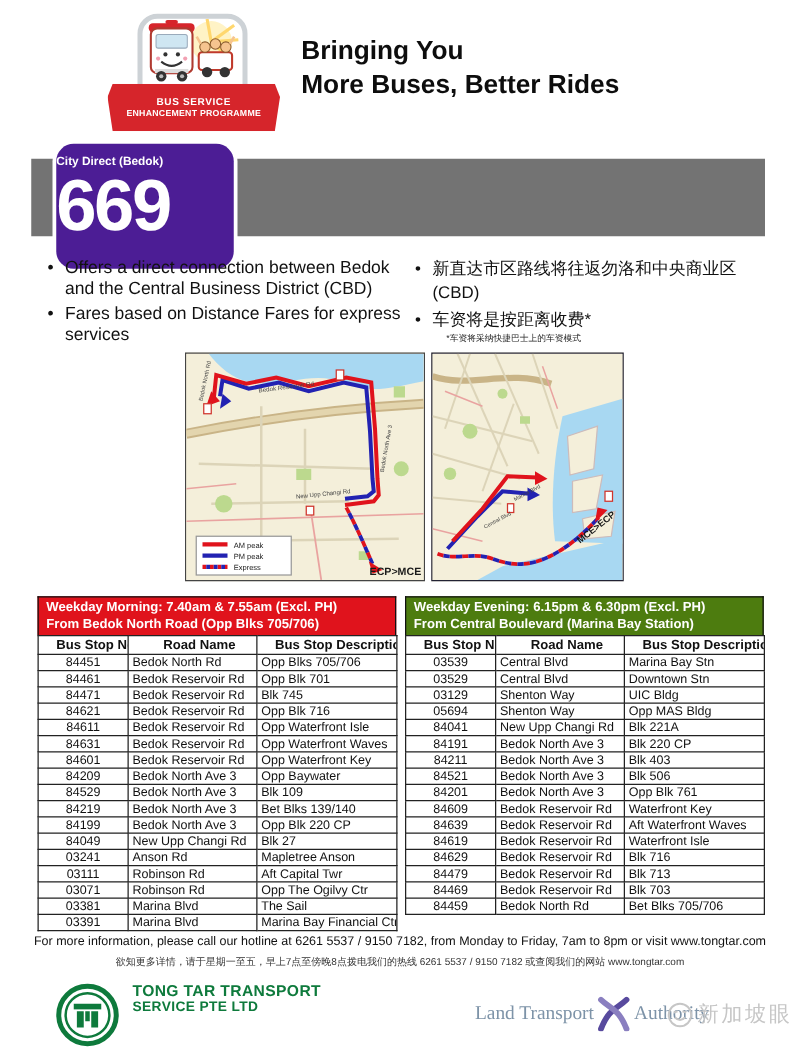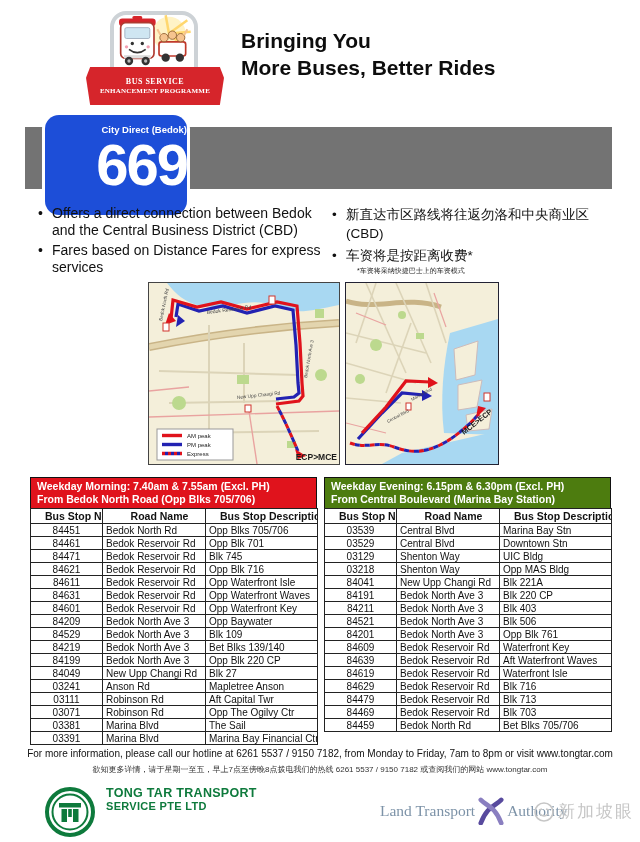--- a/index.html
+++ b/index.html
@@ -6,29 +6,29 @@
   #poster{position:relative;width:640px;height:842px;background:#ffffff;overflow:hidden;
           font-family:"Liberation Sans","DejaVu Sans",sans-serif;color:#111;}
 
   
   #badge{position:absolute;left:110px;top:11px;width:88px;height:86px;background:#fff;
          border:4px solid #cdd2d6;border-radius:16px;box-sizing:border-box;}
   #badge svg{position:absolute;left:0;top:0;}
   #ribbon{position:absolute;left:-28px;top:52px;width:138px;height:38px;background:#d6252b;
           clip-path:polygon(3% 0,97% 0,100% 28%,97% 100%,3% 100%,0 28%);
           display:flex;flex-direction:column;justify-content:center;align-items:center;
-          color:#fff;text-align:center;border-radius:4px;font-family:Liberation Serif, serif;}
+          color:#fff;text-align:center;border-radius:4px;}
   #ribbon .r1{font-size:8px;font-weight:bold;letter-spacing:.5px;line-height:10px;}
   #ribbon .r2{font-size:7px;font-weight:bold;letter-spacing:.2px;line-height:9px;}
   #tagline{position:absolute;left:241px;top:27px;font-size:21px;font-weight:800;line-height:27px;color:#0d0d0d;}
 
   
   #band{position:absolute;left:25px;top:127px;width:587px;height:62px;background:#737373;}
-  #routebox{position:absolute;left:45px;top:115px;width:142px;height:100px;background:#1d4ed8;
-            border-radius:14px;box-shadow:0 0 0 3px #fff;text-align:right;color:#fff;}
+  #routebox{position:absolute;left:45px;top:115px;width:142px;height:100px;background:#4c1d95;
+            border-radius:14px;box-shadow:0 0 0 3px #fff;text-align:left;color:#fff;}
   #routebox .tag{font-size:9.5px;font-weight:bold;margin-top:9px;}
   #routebox .num{font-size:58px;font-weight:800;line-height:58px;letter-spacing:-2px;margin-top:1px;}
   #bandtext{position:absolute;left:197px;top:133px;color:#fff;}
   #bandtext .t1{font-size:16.5px;font-weight:bold;}
   #bandtext .t2{font-size:15px;font-weight:bold;margin-top:9px;}
 
   
   ul.bullets{position:absolute;margin:0;padding:0;list-style:none;}
   ul.bullets li{position:relative;padding-left:14px;margin-bottom:3px;}
   ul.bullets li:before{content:"•";position:absolute;left:0;top:0;}
@@ -389,21 +389,21 @@
             <td class="c-center">03529</td>
             <td>Central Blvd</td>
             <td>Downtown Stn</td>
           </tr>
           <tr>
             <td class="c-center">03129</td>
             <td>Shenton Way</td>
             <td>UIC Bldg</td>
           </tr>
           <tr>
-            <td class="c-center">03218</td>
+            <td class="c-center">05694</td>
             <td>Shenton Way</td>
             <td>Opp MAS Bldg</td>
           </tr>
           <tr>
             <td class="c-center">84041</td>
             <td>New Upp Changi Rd</td>
             <td>Blk 221A</td>
           </tr>
           <tr>
             <td class="c-center">84191</td>

